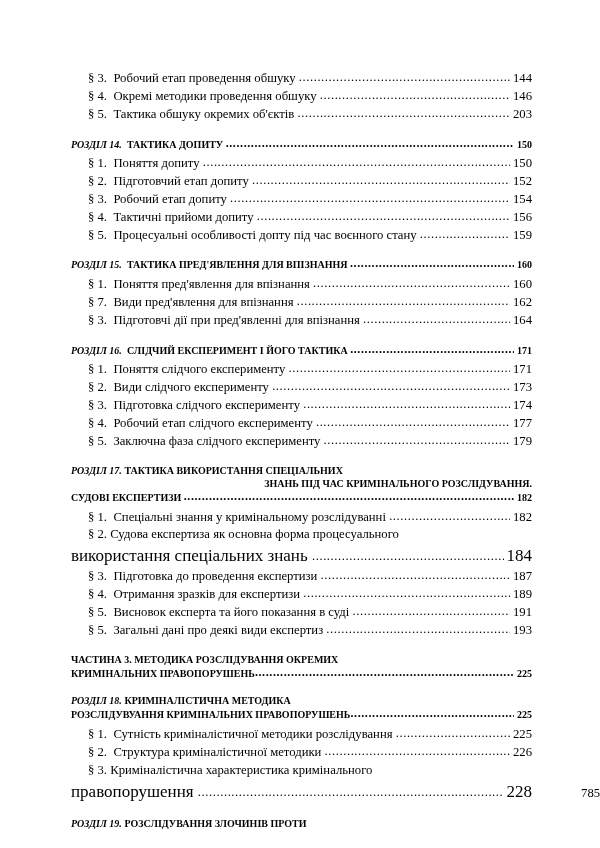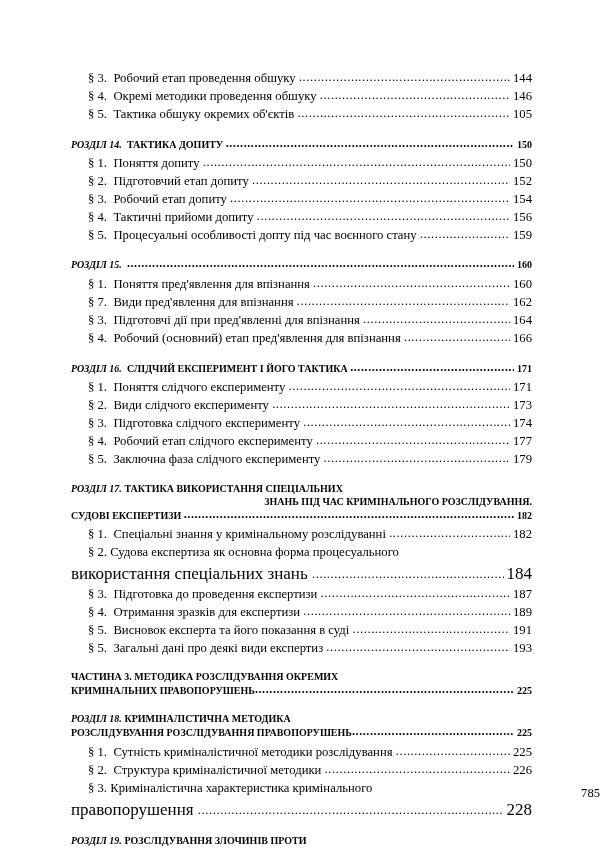--- a/index.html
+++ b/index.html
@@ -122,21 +122,21 @@
         <div class="row">
           <span class="txt">§ 4.  Окремі методики проведення обшуку </span>
           <span class="leader"></span>
           <span class="pg">146</span>
         </div>
       </div>
       <div class="ent">
         <div class="row">
           <span class="txt">§ 5.  Тактика обшуку окремих об'єктів </span>
           <span class="leader"></span>
-          <span class="pg">105</span>
+          <span class="pg">203</span>
         </div>
       </div>
       <div class="sec">
         <div class="row">
           <span class="txt num">РОЗДІЛ 14.  </span>
           <span class="txt title">ТАКТИКА ДОПИТУ </span>
           <span class="leader"></span>
           <span class="pg">150</span>
         </div>
       </div>
@@ -171,20 +171,21 @@
       <div class="ent">
         <div class="row">
           <span class="txt">§ 5.  Процесуальні особливості допту під час воєнного стану </span>
           <span class="leader"></span>
           <span class="pg">159</span>
         </div>
       </div>
       <div class="sec">
         <div class="row">
           <span class="txt num">РОЗДІЛ 15.  </span>
+          <span class="txt title">ТАКТИКА ПРЕД'ЯВЛЕННЯ ДЛЯ ВПІЗНАННЯ </span>
           <span class="leader"></span>
           <span class="pg">160</span>
         </div>
       </div>
       <div class="ent">
         <div class="row">
           <span class="txt">§ 1.  Поняття пред'явлення для впізнання </span>
           <span class="leader"></span>
           <span class="pg">160</span>
         </div>
@@ -194,27 +195,20 @@
           <span class="txt">§ 7.  Види пред'явлення для впізнання </span>
           <span class="leader"></span>
           <span class="pg">162</span>
         </div>
       </div>
       <div class="ent">
         <div class="row">
           <span class="txt">§ 3.  Підготовчі дії при пред'явленні для впізнання </span>
           <span class="leader"></span>
           <span class="pg">164</span>
-        </div>
-      </div>
-      <div class="ent">
-        <div class="row">
-          <span class="txt">§ 4.  Робочий (основний) етап пред'явлення для впізнання </span>
-          <span class="leader"></span>
-          <span class="pg">166</span>
         </div>
       </div>
       <div class="sec">
         <div class="row">
           <span class="txt num">РОЗДІЛ 16.  </span>
           <span class="txt title">СЛІДЧИЙ ЕКСПЕРИМЕНТ І ЙОГО ТАКТИКА </span>
           <span class="leader"></span>
           <span class="pg">171</span>
         </div>
       </div>
@@ -316,21 +310,21 @@
             <span class="txt title">КРИМІНАЛЬНИХ ПРАВОПОРУШЕНЬ</span>
             <span class="leader"></span>
             <span class="pg">225</span>
           </div>
         </div>
       </div>
       <div class="sec">
         <div class="contline"><span class="num">РОЗДІЛ 18.  </span><span class="title">КРИМІНАЛІСТИЧНА МЕТОДИКА</span></div>
         <div class="contline">
           <div class="row">
-            <span class="txt title">РОЗСЛІДУВУАННЯ РОЗСЛІДУВАННЯ ПРАВОПОРУШЕНЬ</span>
+            <span class="txt title">РОЗСЛІДУВУАННЯ КРИМІНАЛЬНИХ ПРАВОПОРУШЕНЬ</span>
             <span class="leader"></span>
             <span class="pg">225</span>
           </div>
         </div>
       </div>
       <div class="ent">
         <div class="row">
           <span class="txt">§ 1.  Сутність криміналістичної методики розслідування </span>
           <span class="leader"></span>
           <span class="pg">225</span>

